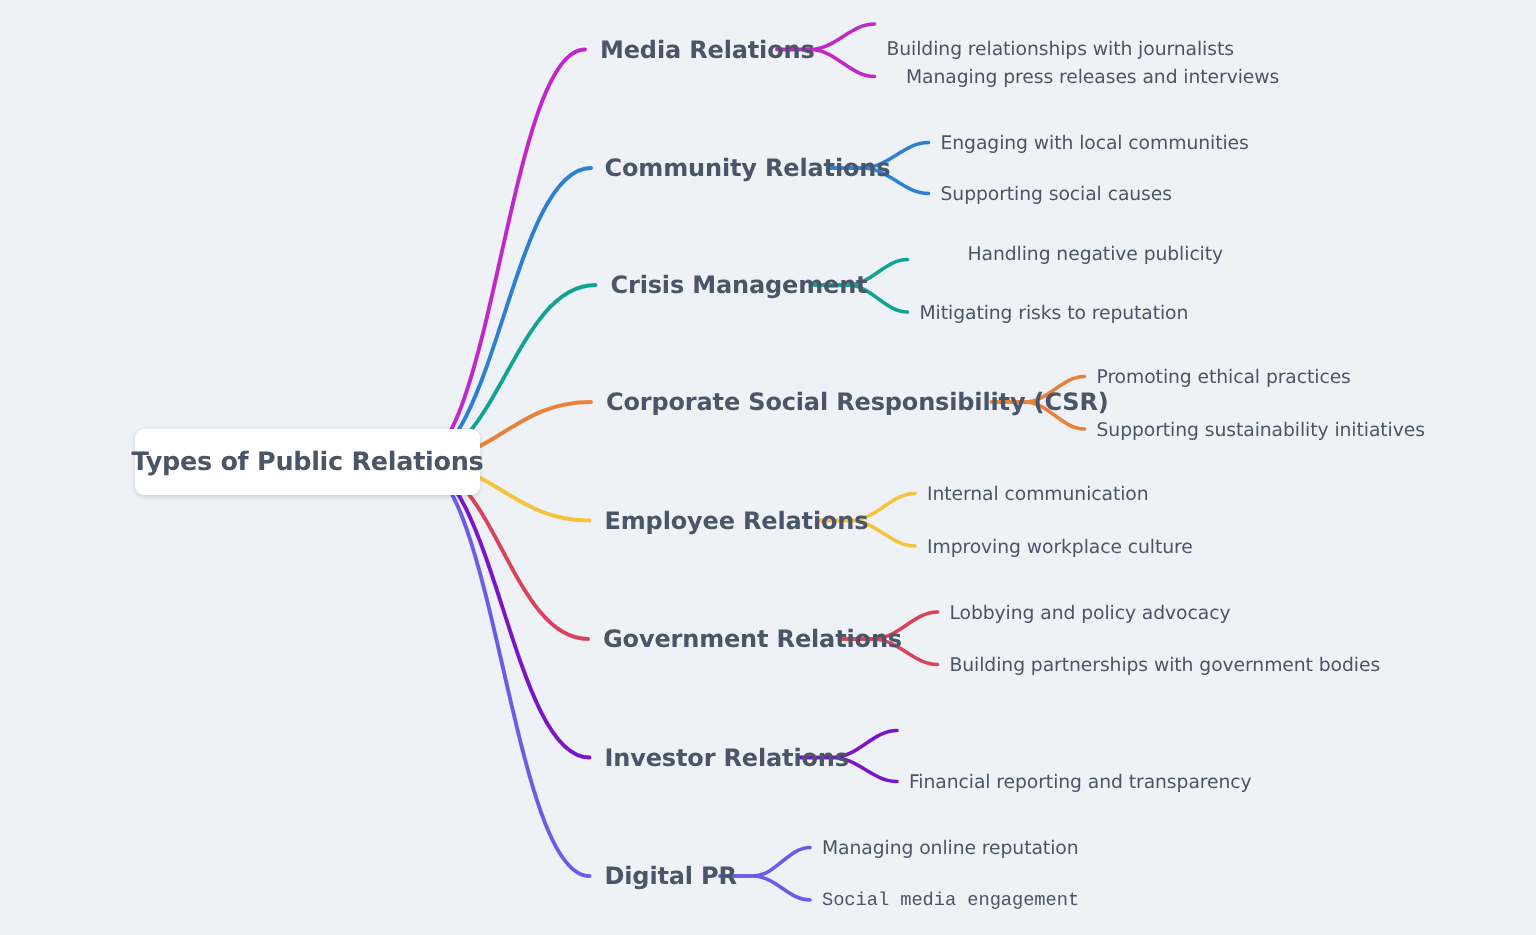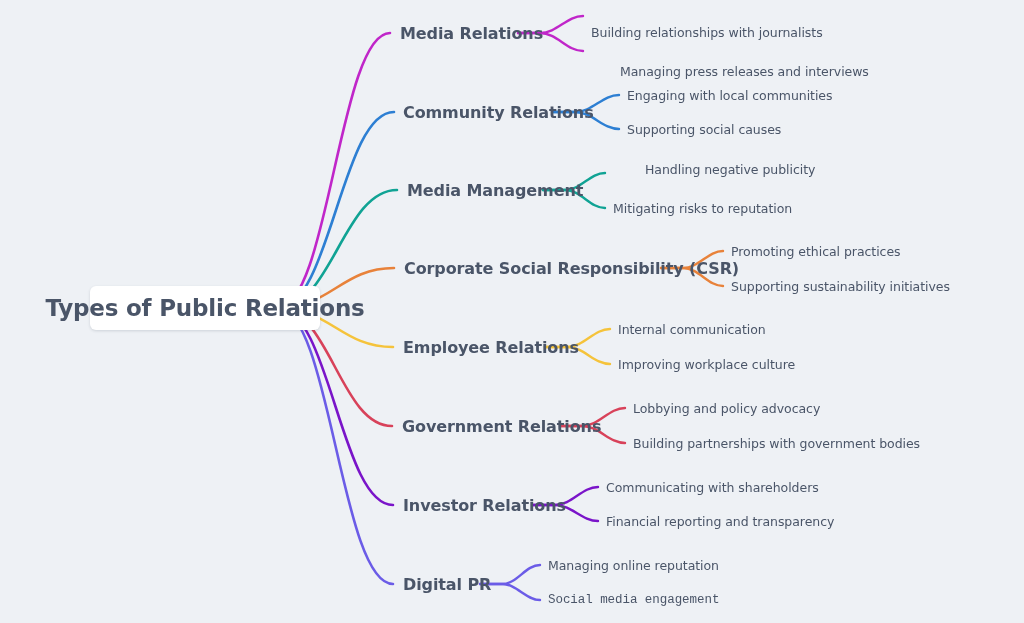--- a/index.html
+++ b/index.html
@@ -27,21 +27,21 @@
     background: #ffffff;
     border-radius: 6px;
     box-shadow: 0 1px 3px rgba(40,50,70,0.16);
     display: flex;
     align-items: center;
     justify-content: center;
     padding: 0 16px;
     box-sizing: border-box;
   }
   .root-label {
-    font-size: 23px;
+    font-size: 17px;
     color: #4a5568;
     font-weight: 600;
     letter-spacing: -0.2px;
     white-space: nowrap;
   }
   .branch-label {
     position: absolute;
     font-size: 16px;
     color: #4a5568;
     font-weight: 600;
@@ -86,36 +86,35 @@
       <path d="M 533 505 L 555 505 C 572.2 505, 581.66 487, 598 487" stroke="#7a14c9" stroke-width="2.4" fill="none" stroke-linecap="round"></path>
       <path d="M 533 505 L 555 505 C 572.2 505, 581.66 521, 598 521" stroke="#7a14c9" stroke-width="2.4" fill="none" stroke-linecap="round"></path>
       <path d="M 278 308 C 329.75 308, 341.25 584, 393 584" stroke="#6b5ce7" stroke-width="2.6" fill="none" stroke-linecap="round"></path>
       <path d="M 480 584 L 502 584 C 517.2 584, 525.56 565, 540 565" stroke="#6b5ce7" stroke-width="2.4" fill="none" stroke-linecap="round"></path>
       <path d="M 480 584 L 502 584 C 517.2 584, 525.56 600, 540 600" stroke="#6b5ce7" stroke-width="2.4" fill="none" stroke-linecap="round"></path>
     </svg>
   <div class="root-node" style="left: 90px; top: 286px; width: 230px; height: 44px; background: rgb(255, 255, 255); z-index: 5;">
     <span class="root-label" style="color: rgb(74, 85, 104);">Types of Public Relations</span>
   </div>
 <div class="leaf-label" style="left: 591px; top: 16px; margin-top: 16px;">Building relationships with journalists</div>
-    <div class="leaf-label" style="left: 620px; top: 51px; margin-top: 20px;">Managing press releases and interviews</div>
+    <div class="leaf-label" style="left: 604px; top: 51px;">Managing press releases and interviews</div>
     <div class="branch-label" style="left: 400px; top: 33px;">Media Relations</div>
     <div class="leaf-label" style="left: 627px; top: 95px;">Engaging with local communities</div>
     <div class="leaf-label" style="left: 627px; top: 129px;">Supporting social causes</div>
     <div class="branch-label" style="left: 403px; top: 112px;">Community Relations</div>
     <div class="leaf-label" style="left: 613px; top: 169px; margin-left: 32px;">Handling negative publicity</div>
     <div class="leaf-label" style="left: 613px; top: 208px; text-align: right;">Mitigating risks to reputation</div>
-    <div class="branch-label" style="left: 407px; top: 190px;">Media Management</div>
+    <div class="branch-label" style="left: 407px; top: 190px;">Crisis Management</div>
     <div class="leaf-label" style="left: 731px; top: 251px;">Promoting ethical practices</div>
     <div class="leaf-label" style="left: 731px; top: 286px;">Supporting sustainability initiatives</div>
     <div class="branch-label" style="left: 404px; top: 268px;">Corporate Social Responsibility (CSR)</div>
     <div class="leaf-label" style="left: 618px; top: 329px;">Internal communication</div>
     <div class="leaf-label" style="left: 618px; top: 364px;">Improving workplace culture</div>
     <div class="branch-label" style="left: 403px; top: 347px;">Employee Relations</div>
     <div class="leaf-label" style="left: 633px; top: 408px;">Lobbying and policy advocacy</div>
     <div class="leaf-label" style="left: 633px; top: 443px;">Building partnerships with government bodies</div>
     <div class="branch-label" style="left: 402px; top: 426px;">Government Relations</div>
-    <div class="leaf-label" style="left: 606px; top: 487px;">Communicating with shareholders</div>
     <div class="leaf-label" style="left: 606px; top: 521px;">Financial reporting and transparency</div>
     <div class="branch-label" style="left: 403px; top: 505px;">Investor Relations</div>
     <div class="leaf-label" style="left: 548px; top: 565px;">Managing online reputation</div>
     <div class="leaf-label" style="left: 548px; top: 600px; font-family: Liberation Mono, monospace;">Social media engagement</div>
     <div class="branch-label" style="left: 403px; top: 584px;">Digital PR</div>
   </div>
 
 </body></html>

